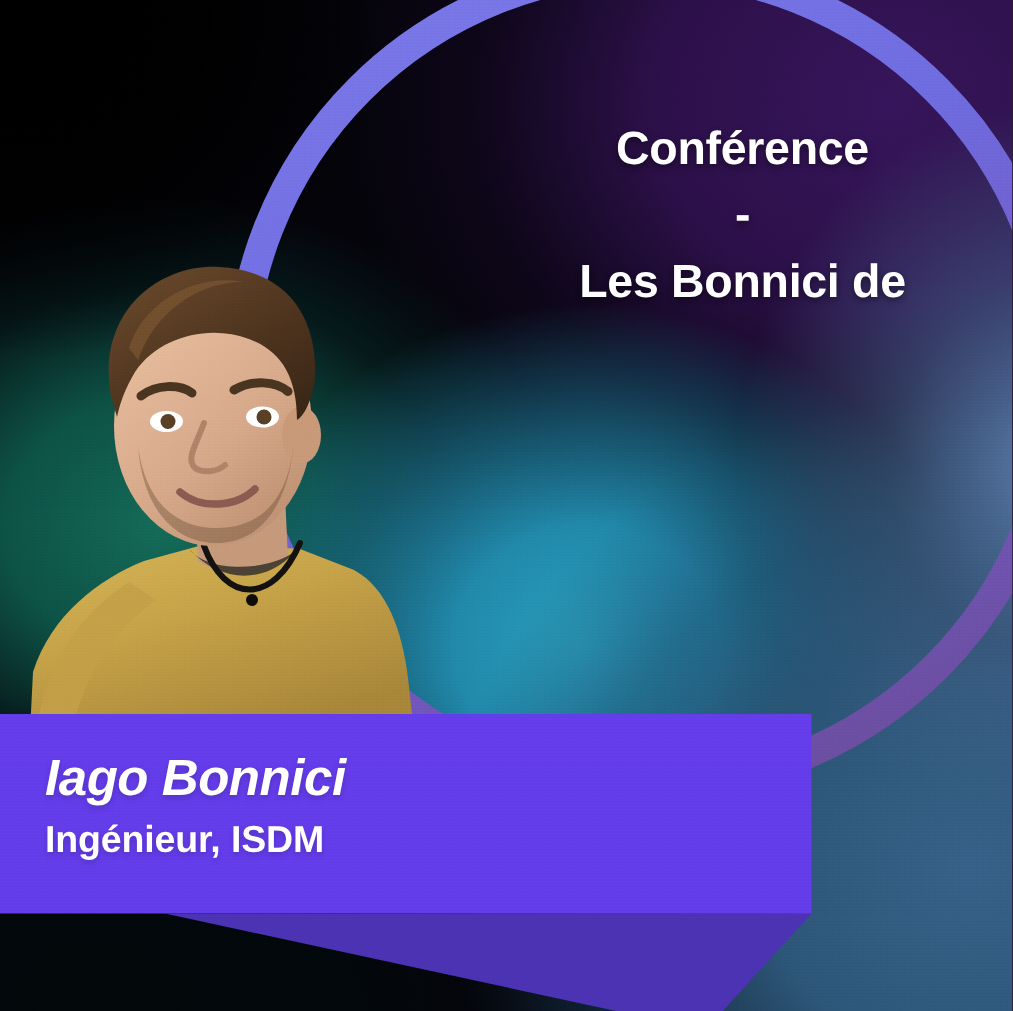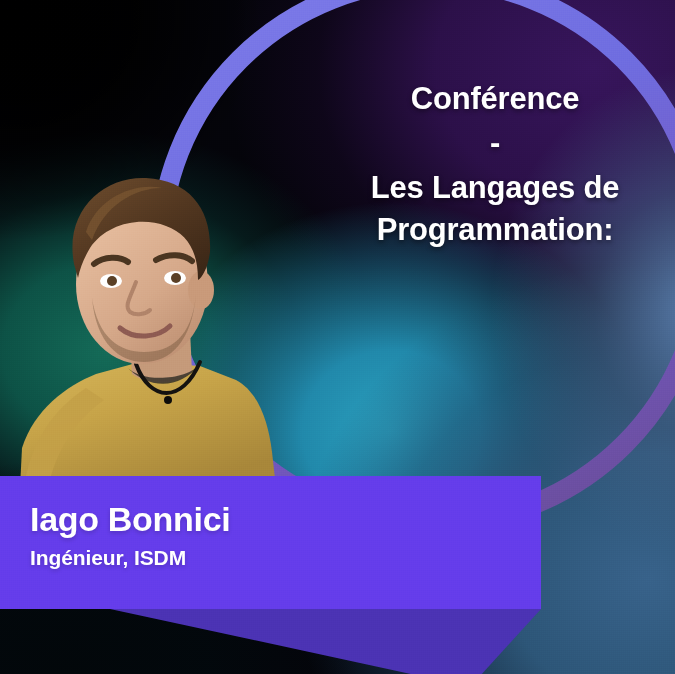--- a/index.html
+++ b/index.html
@@ -130,27 +130,28 @@
   .banner-name {
     position: absolute;
     left: 30px;
     top: 24px;
     color: #ffffff;
     font-size: 34px;
     font-weight: 700;
     letter-spacing: -0.3px;
     text-shadow: 0 2px 4px rgba(0,0,0,0.18);
     white-space: nowrap;
+    font-style: italic;
   }
   .banner-role {
     position: absolute;
     left: 30px;
     top: 70px;
     color: #ffffff;
-    font-size: 21px;
+    font-size: 25px;
     font-weight: 700;
     letter-spacing: -0.1px;
     text-shadow: 0 2px 4px rgba(0,0,0,0.18);
     white-space: nowrap;
   }
   .banner-tail {
     position: absolute;
     left: 0;
     top: 606px;
     width: 675px;
@@ -249,22 +250,21 @@
                  C 192 190 170 204 144 204 C 120 204 98 190 92 150 Z" fill="#6A4E34" opacity="0.4"></path>
 
         <path d="M 120 180 C 134 192 158 190 170 178" fill="none" stroke="#8E5B52" stroke-width="5" stroke-linecap="round"></path>
       </g>
     </svg>
   </div>
 
   <div class="title-block">
     <div class="title-line-main">Conférence</div>
     <div class="title-dash">-</div>
-    <div class="title-line-main">Les Langages de</div>
-    <div class="title-line-main">Programmation:</div>
+    <div class="title-line-main">Les Bonnici de</div>
   </div>
 
   <div class="banner">
     <div class="banner-name">Iago Bonnici</div>
     <div class="banner-role">Ingénieur, ISDM</div>
   </div>
 
   <svg class="banner-tail" viewBox="0 0 675 70">
     <path d="M 110 3 L 541 3 L 480 70 L 420 70 Z" fill="#4B33B4"></path>
   </svg>

